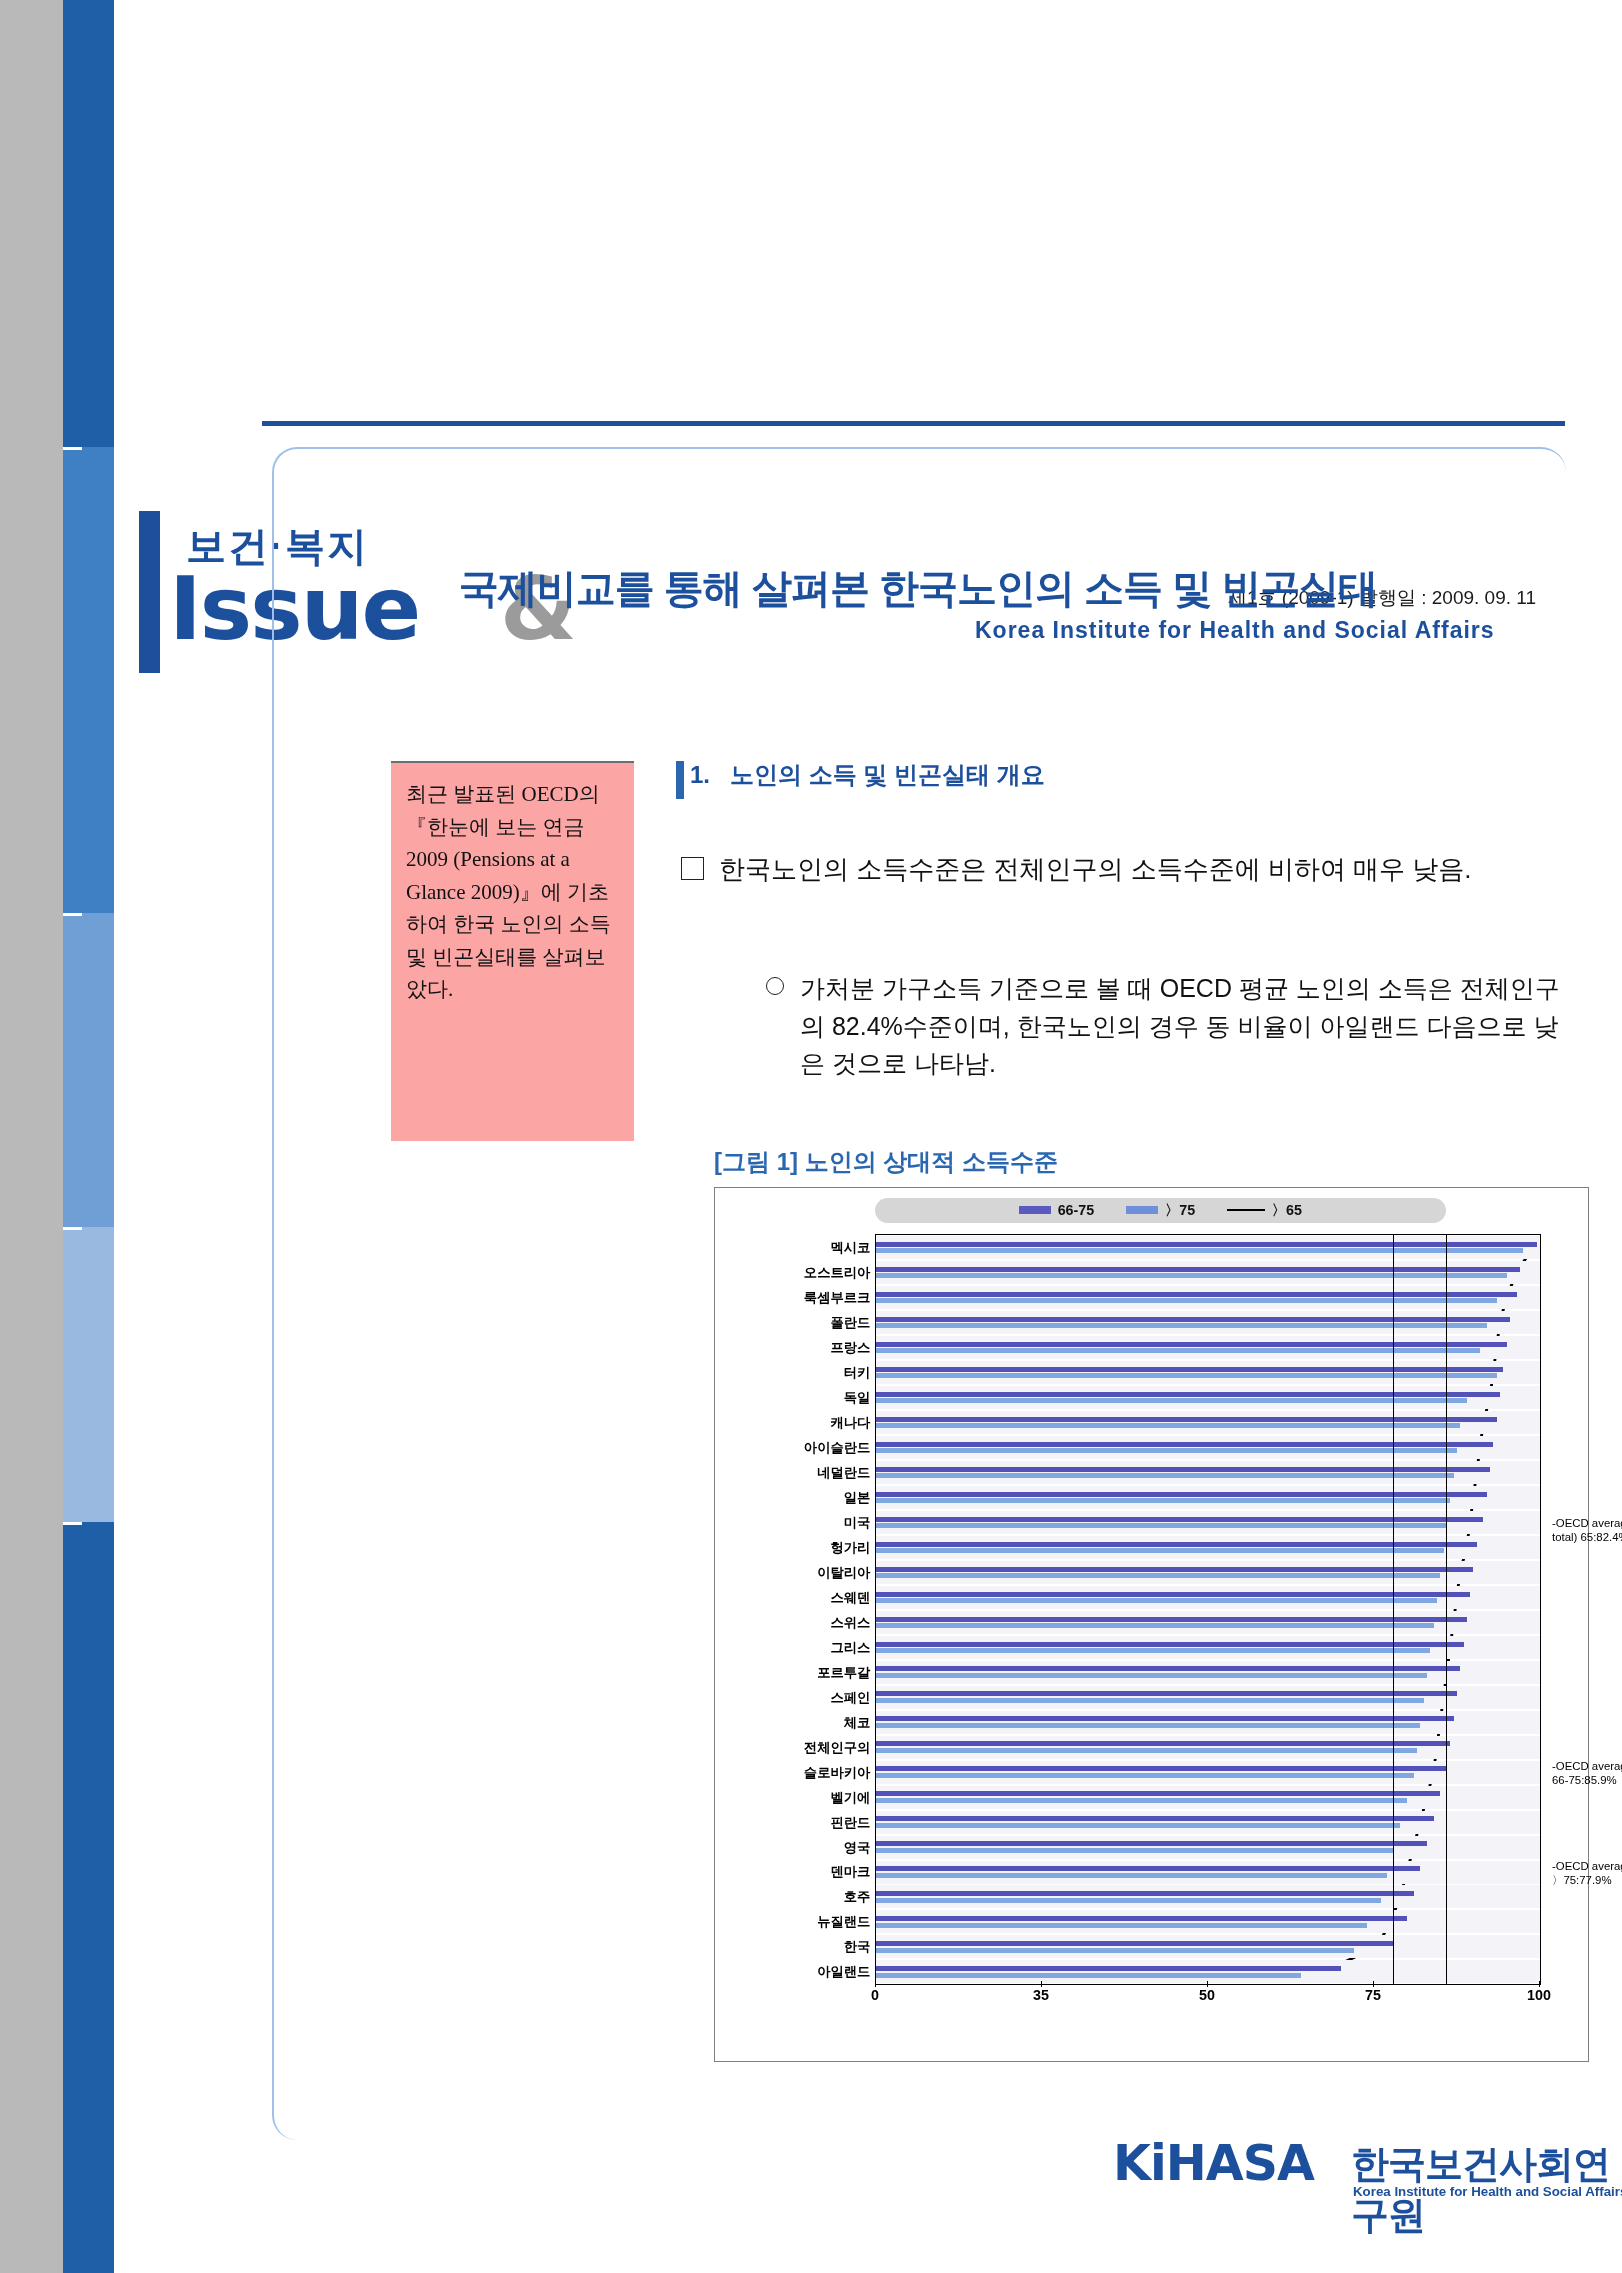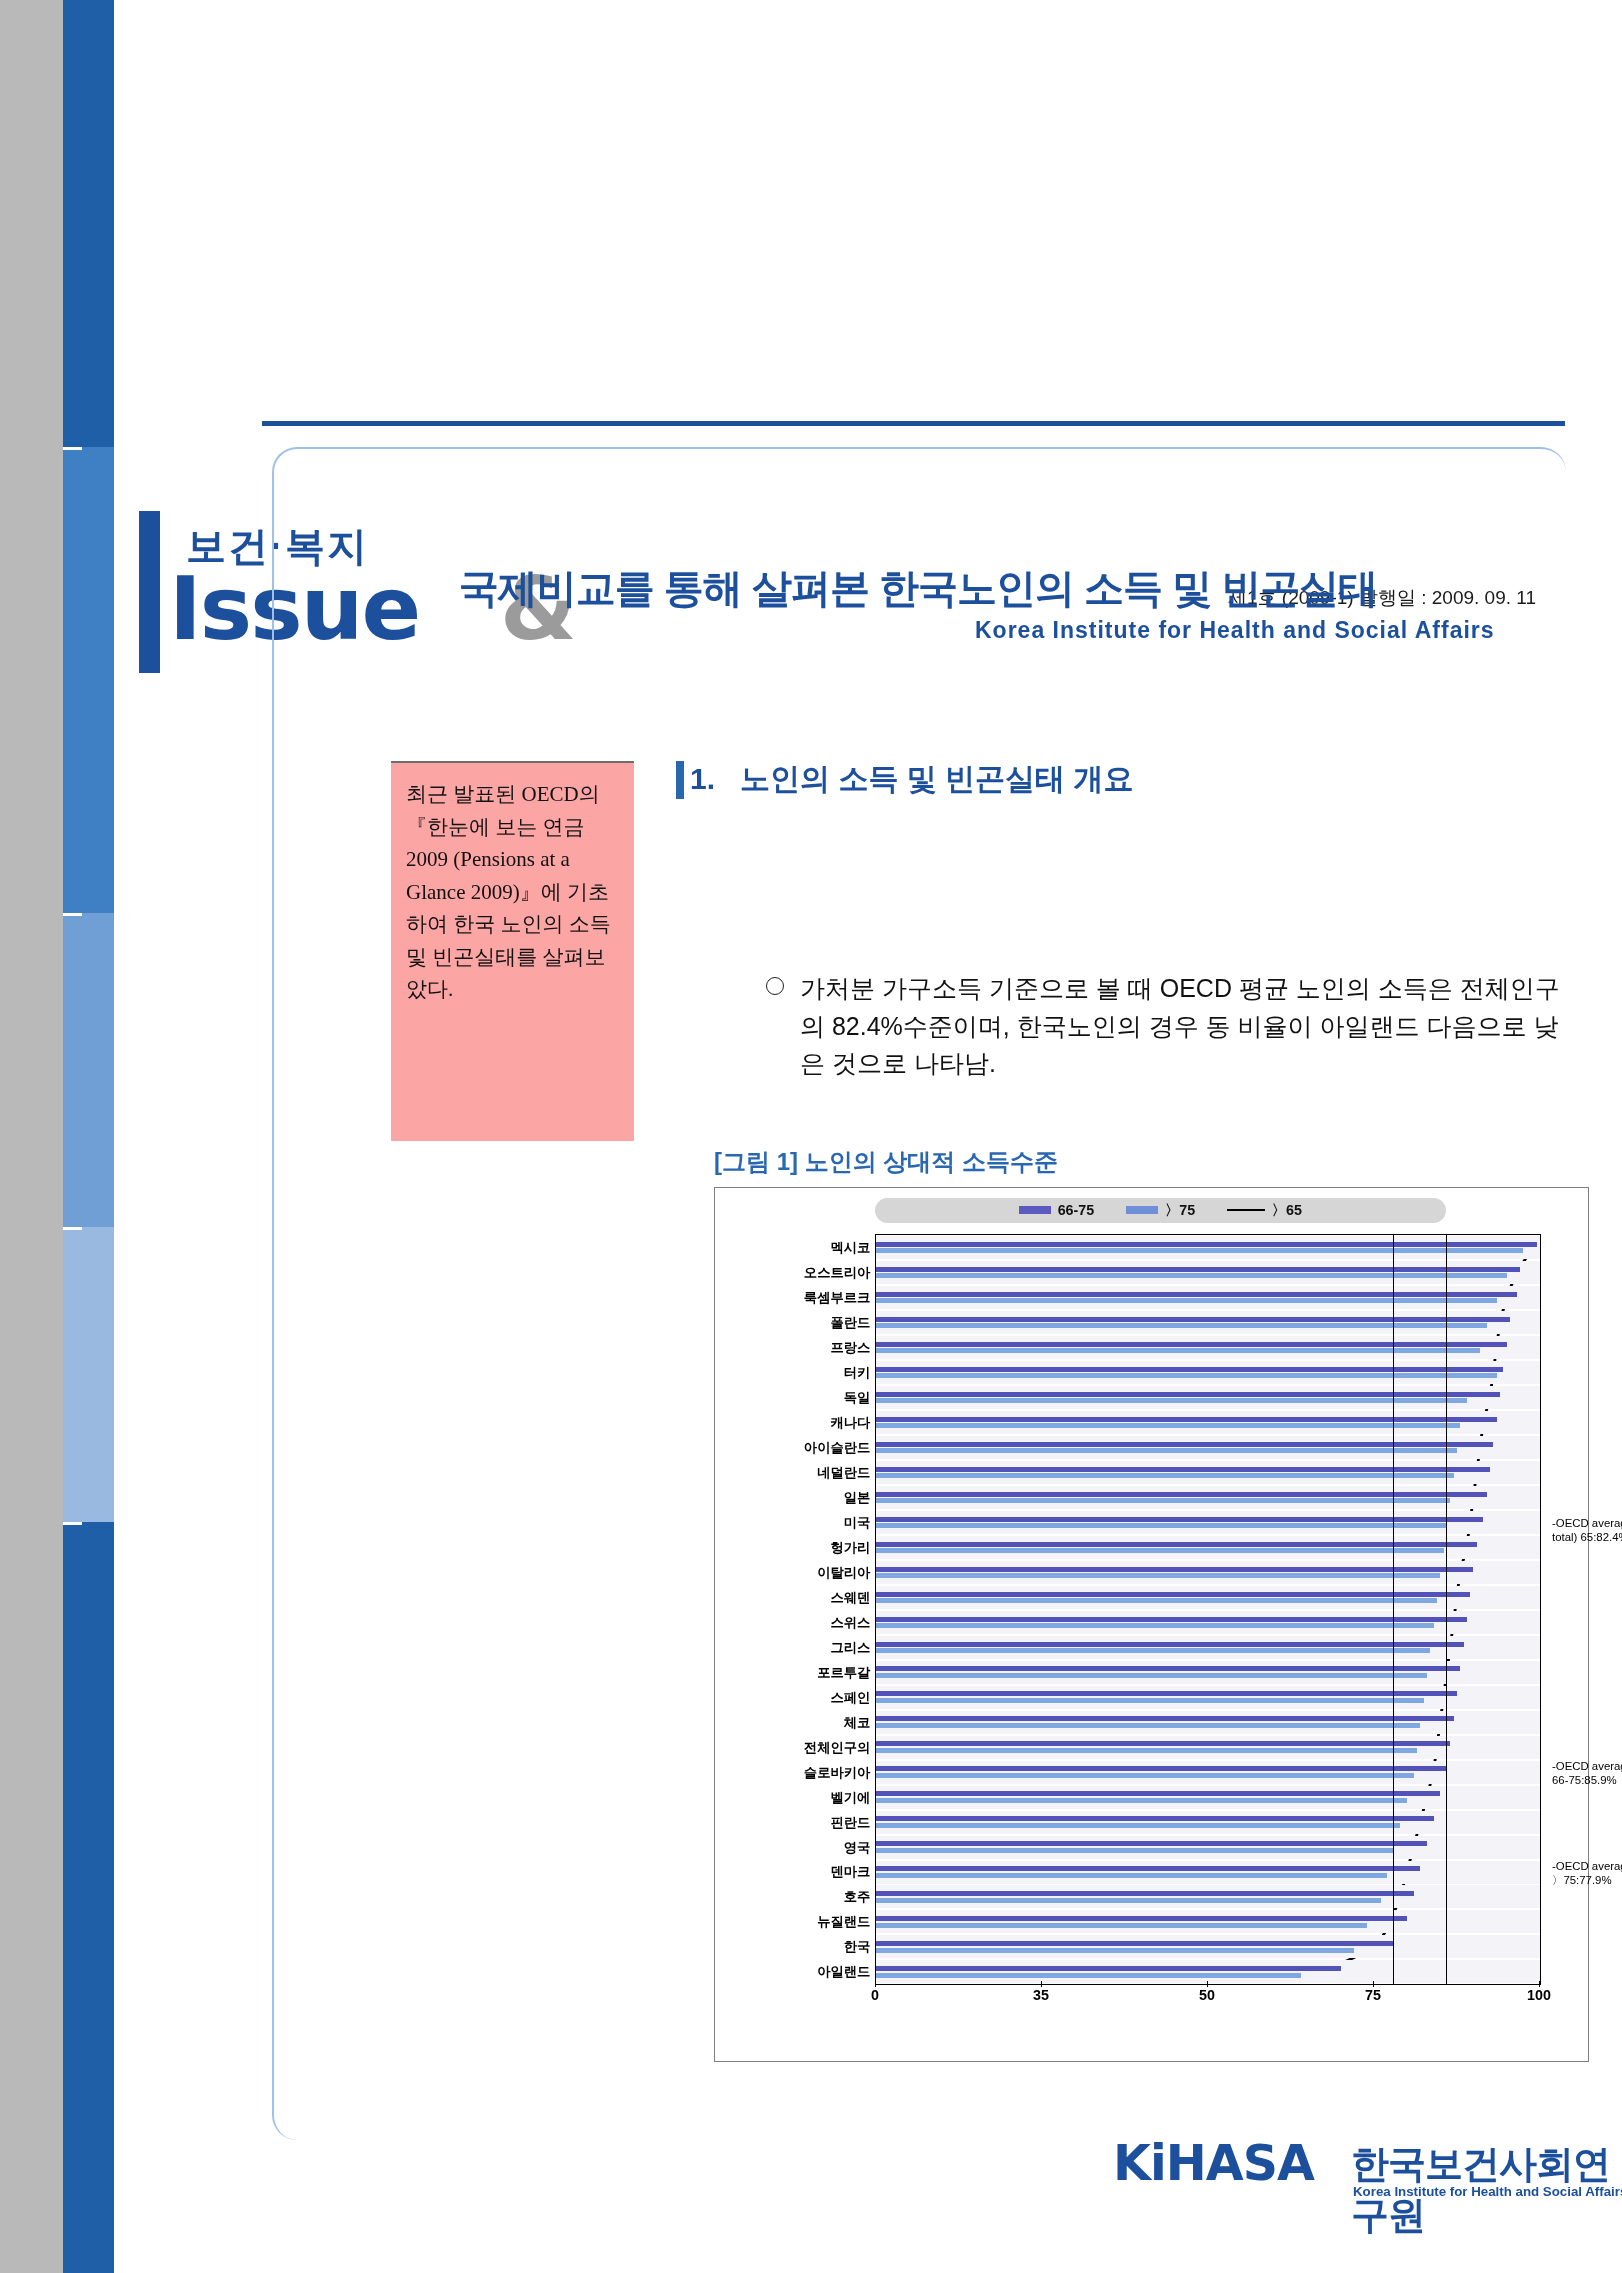--- a/index.html
+++ b/index.html
@@ -49,21 +49,21 @@
   
   .abstract{
     position:absolute;left:243px;top:761px;width:243px;height:380px;
     background:#fca5a5;border-top:2.9px solid #6d6d6d;
     padding:15px 13.3px 9.5px 15px;box-sizing:border-box;
     font-family:"Liberation Serif", serif;font-size:21px;line-height:1.55;color:#111;
   }
 
   
   .sec-bar{position:absolute;left:528px;top:761px;width:7.6px;height:38px;background:#2a67b1;}
-  .sec-head{position:absolute;left:542px;top:759px;font-size:30px;font-weight:bold;color:#1c4f9c;}
+  .sec-head{position:absolute;left:542px;top:759px;font-size:24px;font-weight:bold;color:#1c4f9c;}
 
   .bullet1{position:absolute;left:571px;top:851px;width:837px;font-size:26px;line-height:1.45;color:#111;}
   .bullet1 .box{position:absolute;left:-38px;top:5.7px;width:21px;height:21px;border:1.9px solid #222;}
   .bullet2{position:absolute;left:652px;top:970px;width:761px;font-size:25px;line-height:1.5;color:#111;}
   .bullet2 .circ{position:absolute;left:-34px;top:6.7px;width:16px;height:16px;border:1.9px solid #222;border-radius:50%;}
 
   .fig-caption{position:absolute;left:566px;top:1146px;font-size:24px;font-weight:bold;color:#2a67b1;}
 
   
   .chart-frame{
@@ -149,20 +149,24 @@
 
   <div class="abstract">최근 발표된 OECD의 『한눈에 보는 연금2009 (Pensions at a Glance 2009)』에 기초하여 한국 노인의 소득 및 빈곤실태를 살펴보았다.</div>
 
   <div class="sec-bar"></div>
   <div class="sec-head">
     <span>1.</span>
     &nbsp;
     <span>노인의 소득 및 빈곤실태 개요</span>
   </div>
 
+  <div class="bullet1">
+    <span class="box"></span>
+    <span>한국노인의 소득수준은 전체인구의 소득수준에 비하여 매우 낮음.</span>
+  </div>
 
   <div class="bullet2">
     <span class="circ"></span>
     <span>가처분 가구소득 기준으로 볼 때 OECD 평균 노인의 소득은 전체인구의 82.4%수준이며, 한국노인의 경우 동 비율이 아일랜드 다음으로 낮은 것으로 나타남.</span>
   </div>
 
   <div class="fig-caption">[그림 1] 노인의 상대적 소득수준</div>
 
   <div class="chart-frame">
     <div class="legend">

